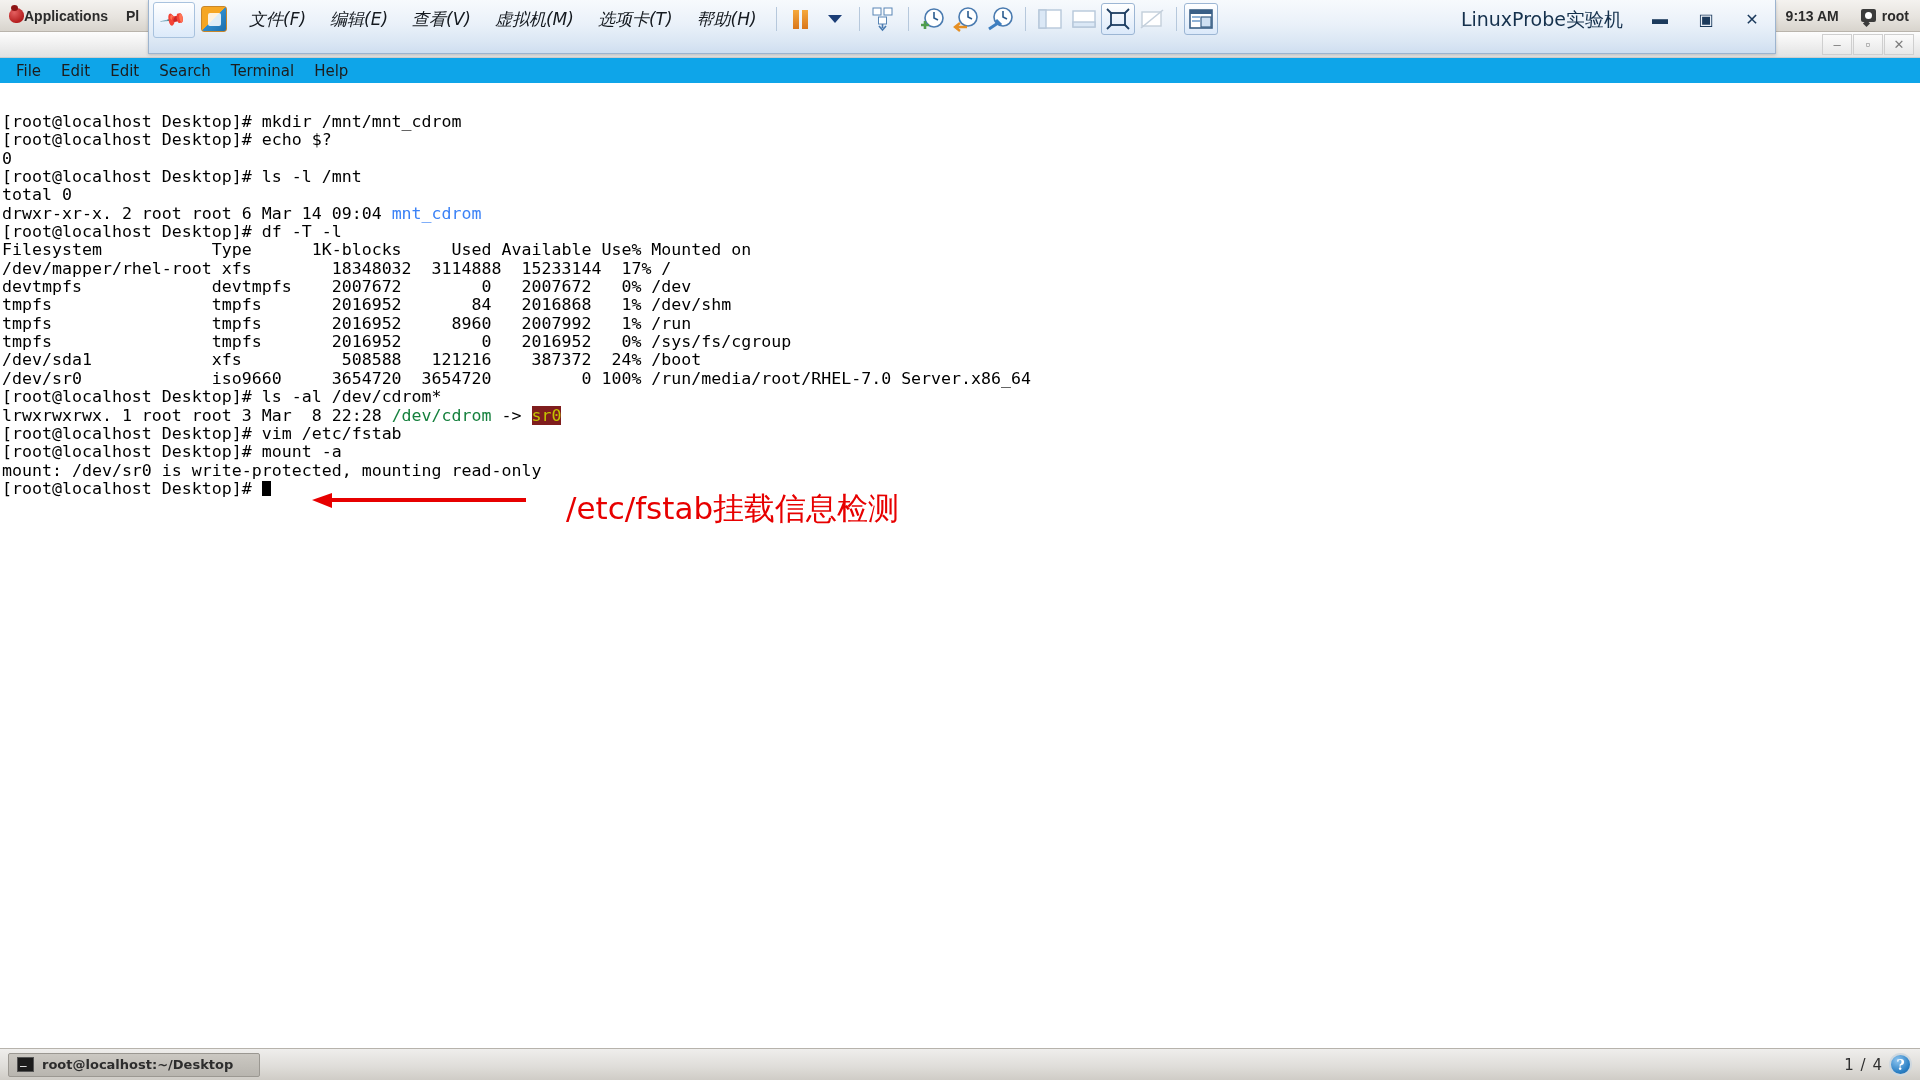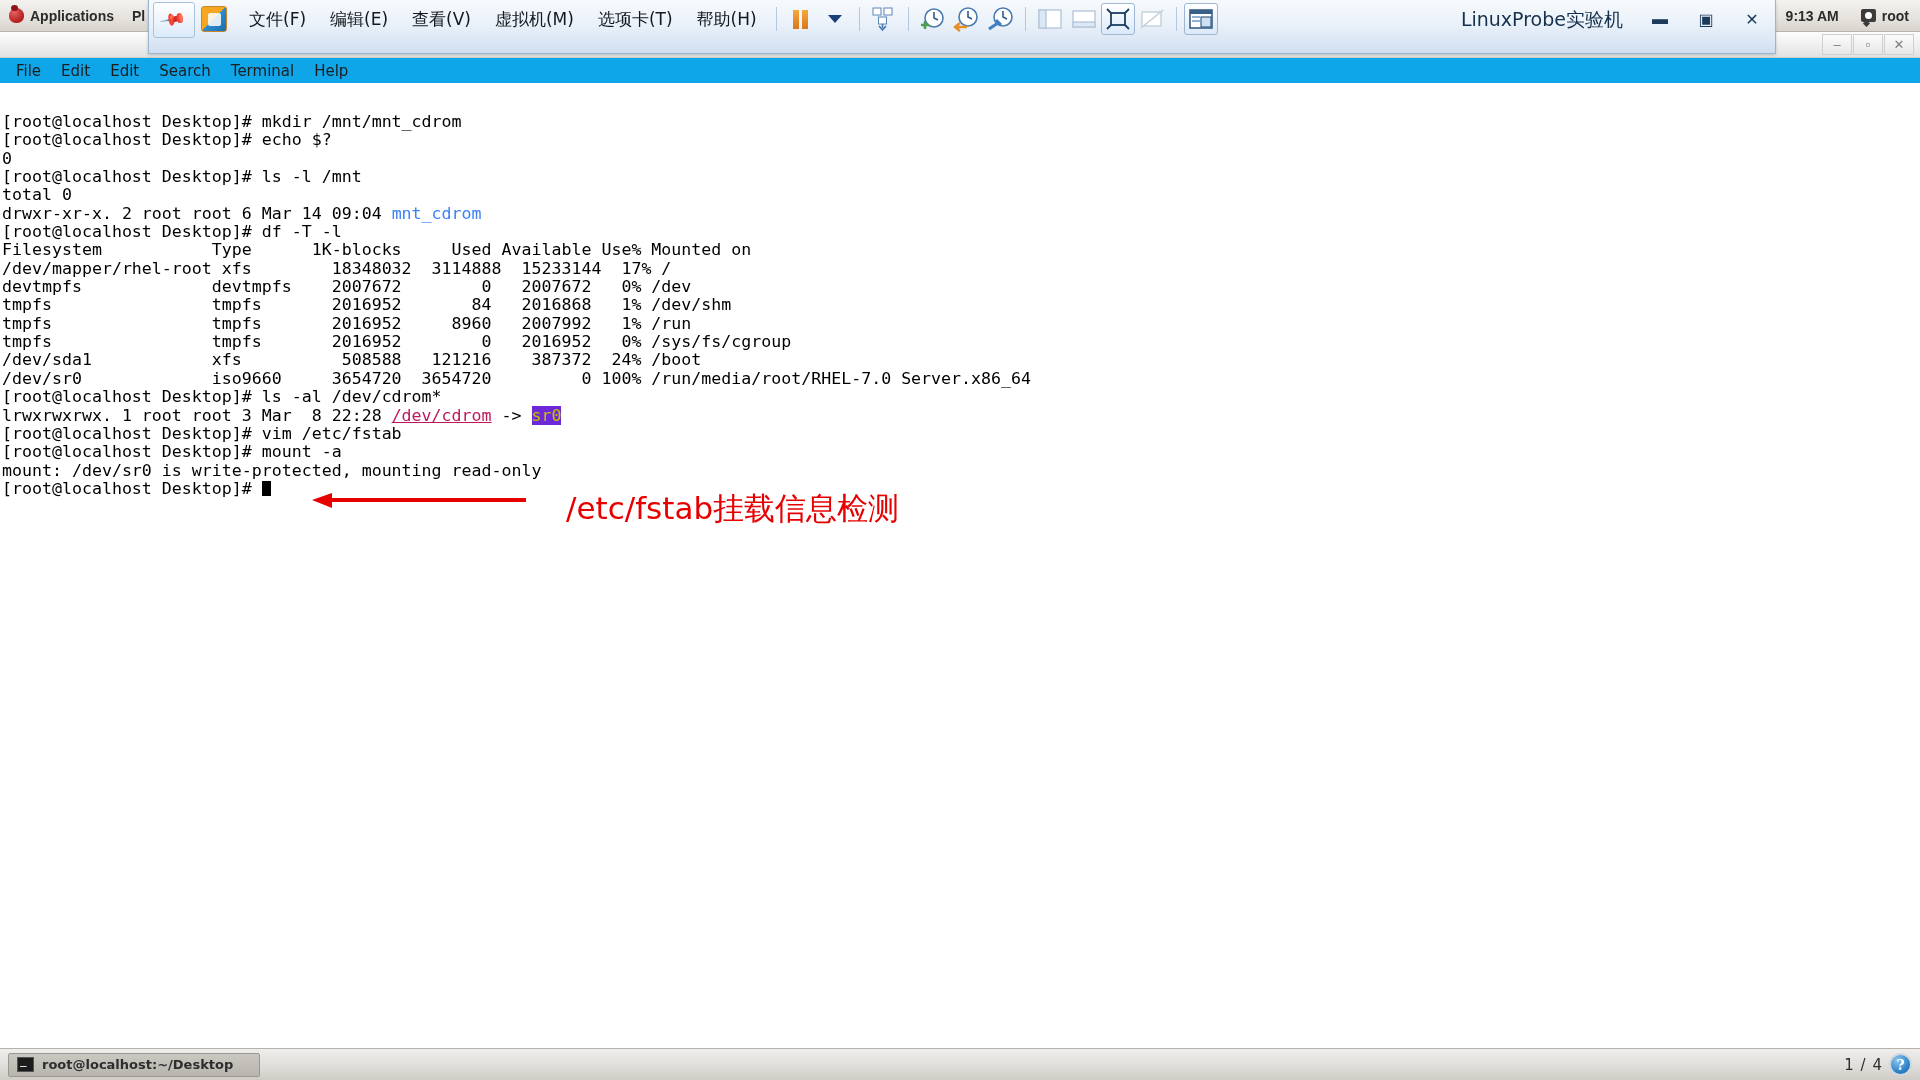--- a/index.html
+++ b/index.html
@@ -12,21 +12,21 @@
 
   
   #gnome-panel {
     position: absolute; top: 0; left: 0; width: 1920px; height: 32px;
     background: linear-gradient(to bottom, #f4f2ef 0%, #e7e4df 55%, #d8d4cd 100%);
     border-bottom: 1px solid #b9b4ac;
     display: flex; align-items: center;
     font-size: 14px; color: #2b2b2b; font-weight: bold;
     z-index: 1;
   }
-  #gnome-panel .gp-item { display: flex; align-items: center; gap: 6px; padding: 0 9px; height: 32px; }
+  #gnome-panel .gp-item { display: flex; align-items: center; padding: 0 9px; height: 32px; }
   .rh-icon {
     width: 15px; height: 15px; border-radius: 50% 50% 45% 45%;
     background: radial-gradient(circle at 35% 30%, #e46060, #b51f1f 70%);
     position: relative; flex: none;
   }
   .rh-icon:after {
     content: ""; position: absolute; left: 2px; top: -3px;
     width: 7px; height: 6px; border-radius: 50%;
     background: #8d1414;
   }
@@ -69,21 +69,21 @@
     width: 26px; height: 26px; margin: 0 10px 0 4px; flex:none;
     border-radius: 3px;
     background: linear-gradient(135deg,#f5a623 0%, #f5a623 48%, #2f8ccc 48%, #1c6fae 100%);
     border: 1px solid #c8862a;
     position: relative;
   }
   .vm-applogo:after{
     content:""; position:absolute; left:6px; top:6px; width:13px; height:13px;
     background:#fff; opacity:.85; border-radius:2px;
   }
-  .vm-menu { display:flex; height:38px; }
+  .vm-menu { display:flex; height:38px;font-style:italic; }
   .vm-menu span {
     padding: 0 12px; font-size: 17px; color: #14191f; line-height: 38px;
     font-family: "DejaVu Sans", sans-serif;
   }
   .vm-sep { width: 1px; height: 24px; background: #b6c8dc; margin: 0 7px; flex:none; }
   .vm-ico { width: 34px; height: 32px; display:flex; align-items:center; justify-content:center; flex:none; position:relative;}
   .vm-ico.boxed { border:1px solid #9cb6d4; border-radius:3px; background: linear-gradient(to bottom,#ffffff,#dbe9fa); }
   .pause-ico { display:flex; gap:3px; }
   .pause-ico i { display:block; width:6px; height:19px; background: linear-gradient(to bottom,#f6a93c,#d9761a); }
   .caret-dn { width:0;height:0;border-left:7px solid transparent;border-right:7px solid transparent;border-top:8px solid #1b3e77; }
@@ -243,21 +243,21 @@
 [root@localhost Desktop]# df -T -l
 Filesystem           Type      1K-blocks     Used Available Use% Mounted on
 /dev/mapper/rhel-root xfs        18348032  3114888  15233144  17% /
 devtmpfs             devtmpfs    2007672        0   2007672   0% /dev
 tmpfs                tmpfs       2016952       84   2016868   1% /dev/shm
 tmpfs                tmpfs       2016952     8960   2007992   1% /run
 tmpfs                tmpfs       2016952        0   2016952   0% /sys/fs/cgroup
 /dev/sda1            xfs          508588   121216    387372  24% /boot
 /dev/sr0             iso9660     3654720  3654720         0 100% /run/media/root/RHEL-7.0 Server.x86_64
 [root@localhost Desktop]# ls -al /dev/cdrom*
-lrwxrwxrwx. 1 root root 3 Mar  8 22:28 <span class="c-cyan" style="color: #be185d; text-decoration: underline;">/dev/cdrom</span> -&gt; <span class="c-hl" style="background: #6d28d9; color: rgb(195, 195, 0);">sr0</span>
+lrwxrwxrwx. 1 root root 3 Mar  8 22:28 <span class="c-cyan" style="color: #15803d;">/dev/cdrom</span> -&gt; <span class="c-hl" style="background: #7f1d1d; color: rgb(195, 195, 0);">sr0</span>
 [root@localhost Desktop]# vim /etc/fstab
 [root@localhost Desktop]# mount -a
 mount: /dev/sr0 is write-protected, mounting read-only
 [root@localhost Desktop]# <span class="cursor"></span></pre>
   </div>
 
   <div id="annot">
     <svg id="annot-arrow" viewBox="0 0 216 22">
       <line x1="214" y1="7" x2="18" y2="7" stroke="#e70000" stroke-width="4"></line>
       <polygon points="0,7 20,0 20,15" fill="#e70000"></polygon>

